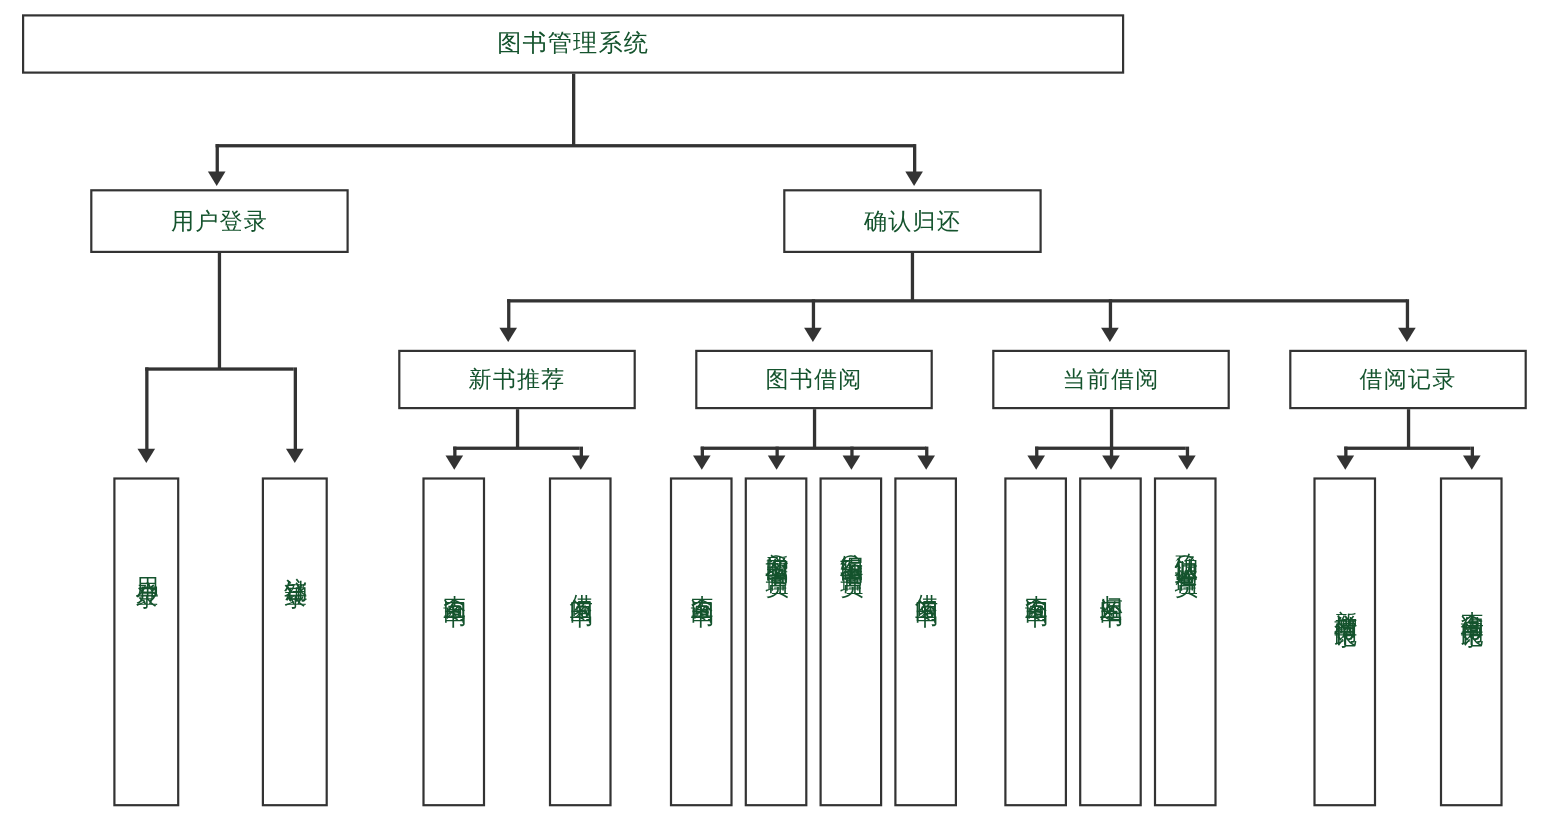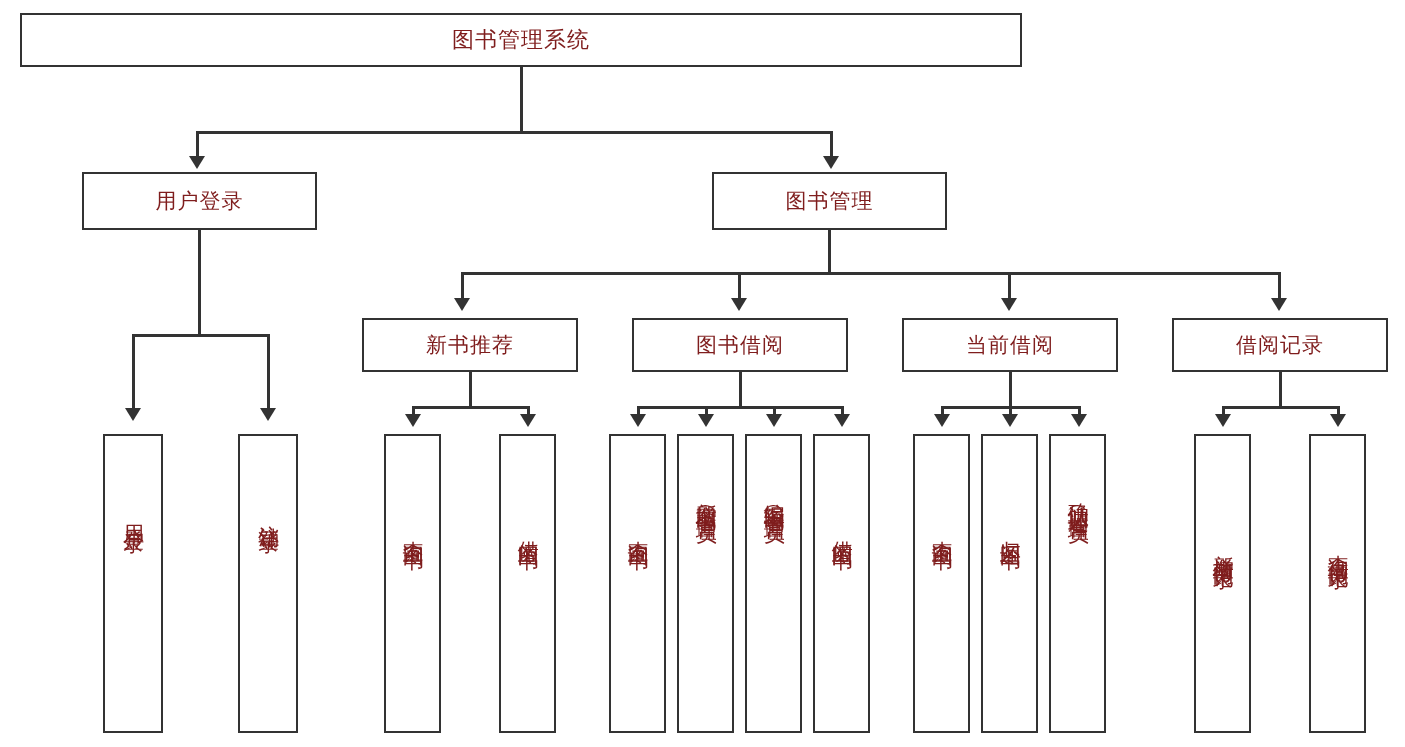--- a/index.html
+++ b/index.html
@@ -22,21 +22,21 @@
     background:#ffffff;
     border:2.5px solid #333333;
     display:flex;
     align-items:center;
     justify-content:center;
     text-align:center;
   }
   .node .label{
     font-size:21px;
     line-height:1.25;
-    color:#7f1d1d;
+    color:#14532d;
     letter-spacing:1px;
     white-space:nowrap;
   }
   
   .node.root .label{font-size:22px;}
   
   .node.lvl2 .label{font-size:21px;}
   
   .node.leaf{
     align-items:flex-start;
@@ -93,21 +93,21 @@
   <div class="vline" style="left:196px;top:131px;height:27px;"></div>
   <div class="arrow" style="left:189px;top:156px;"></div>
   <div class="vline" style="left:830px;top:131px;height:27px;"></div>
   <div class="arrow" style="left:823px;top:156px;"></div>
 
   <div class="node lvl2" style="left:82px;top:172px;width:235px;height:58px;">
     <span class="label">用户登录</span>
   </div>
 
   <div class="node lvl2" style="left:712px;top:172px;width:235px;height:58px;">
-    <span class="label">图书管理</span>
+    <span class="label">确认归还</span>
   </div>
 
   <div class="vline" style="left:198px;top:230px;height:106px;"></div>
   <div class="hline" style="left:132px;top:334px;width:135px;"></div>
   <div class="vline" style="left:132px;top:334px;height:76px;"></div>
   <div class="arrow" style="left:125px;top:408px;"></div>
   <div class="vline" style="left:267px;top:334px;height:76px;"></div>
   <div class="arrow" style="left:260px;top:408px;"></div>
 
   <div class="node leaf mid" style="left:103px;top:434px;width:60px;height:299px;">

